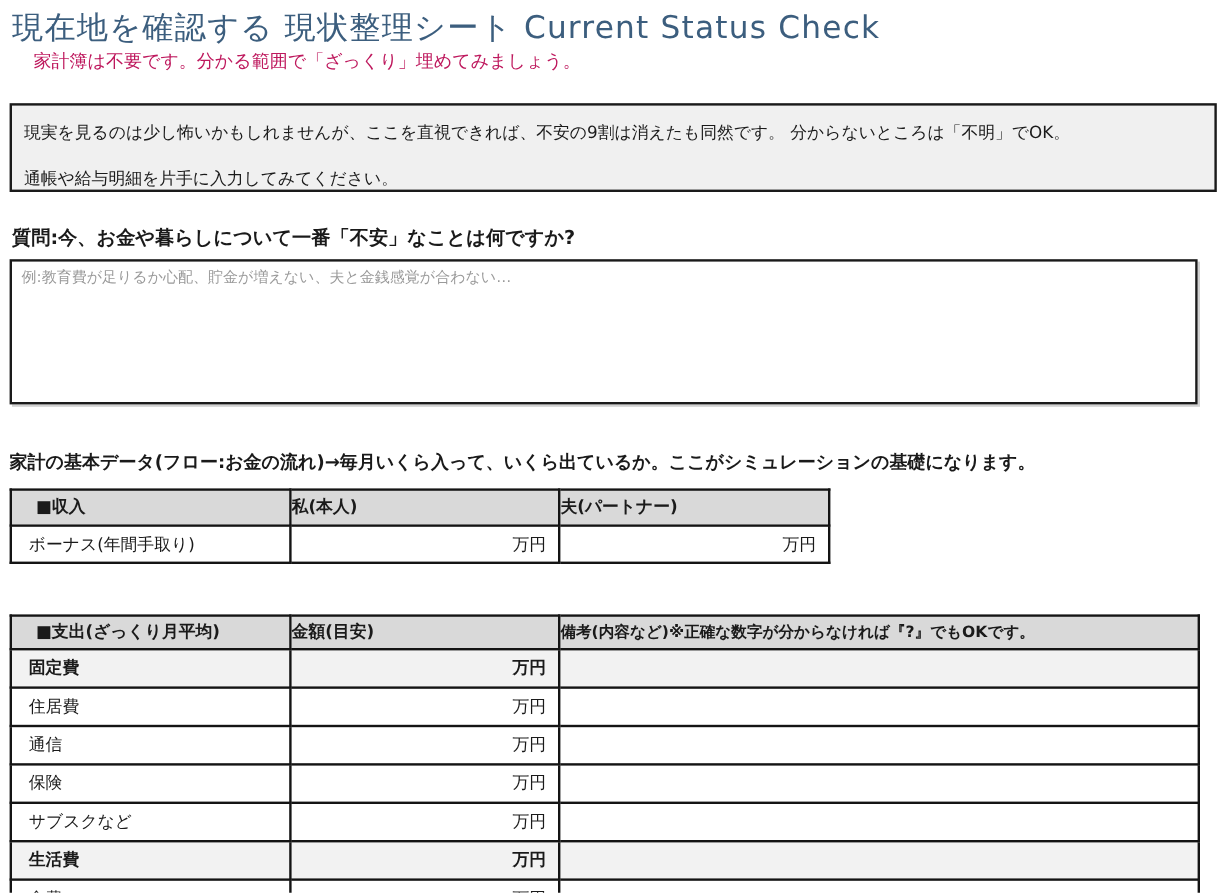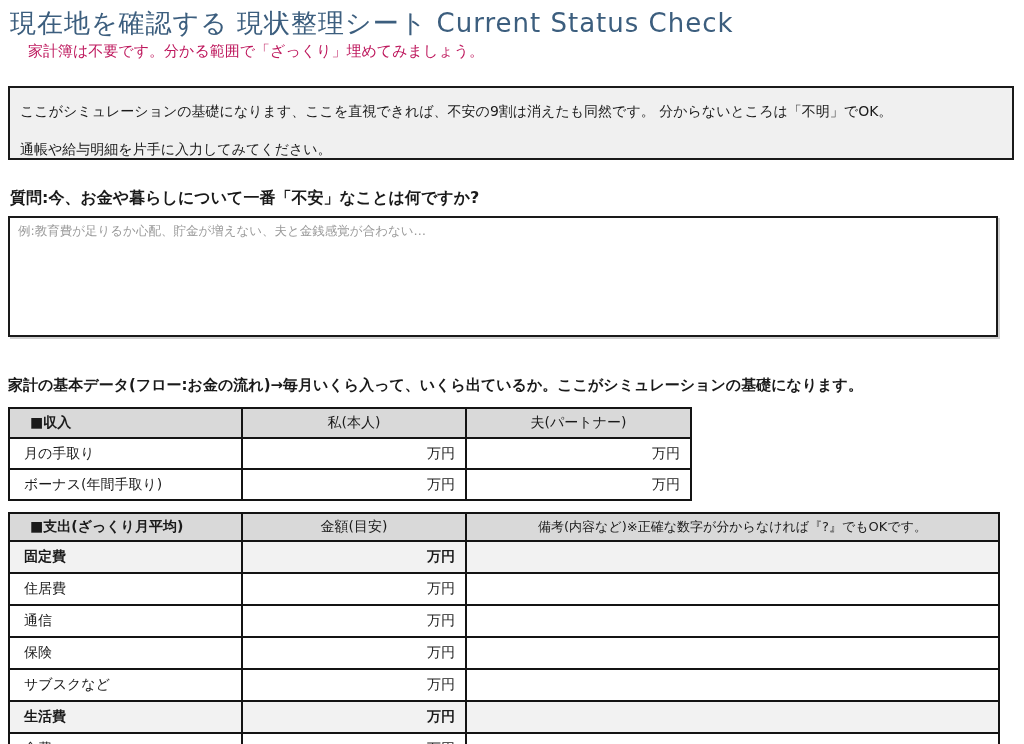--- a/index.html
+++ b/index.html
@@ -21,21 +21,21 @@
     border:2px solid #1a1a1a; background:#fff; resize:none;
     font-family:inherit; font-size:12.5px; color:#0f766e; padding:5px 8px;
     box-shadow:2px 2px 0 rgba(0,0,0,0.18); outline:none; }
   .answer-box::placeholder { color:#9a9a9a; opacity:1; }
 
   .section-heading { position:absolute; left:8px; top:376px; font-size:15px; font-weight:bold; white-space:nowrap; }
 
   table { border-collapse:collapse; table-layout:fixed; }
   td,th { border:2px solid #141414; font-size:14px; vertical-align:middle;
     overflow:hidden; white-space:nowrap; }
-  th { background:#d9d9d9; font-weight:normal; text-align:center; }
+  th { background:#d9d9d9; font-weight:bold; text-align:left; }
   .th-label { text-align:left; font-weight:bold; padding-left:20px; }
   td.label { text-align:left; padding-left:14px; }
   td.label.indent { }
   td.unit { text-align:right; padding-right:10px; }
   tr.subtotal td { background:#f2f2f2; font-weight:bold; }
   td.note { background:#fff; }
   tr.subtotal td.note { background:#f2f2f2; }
 
   .income-table { position:absolute; left:8px; top:407px; width:682px; }
   .income-table th { height:30px; }
@@ -48,46 +48,41 @@
 </style>
 </head>
 <body>
 
 <div class="page">
 
   <div class="title">現在地を確認する 現状整理シート Current Status Check</div>
   <div class="subtitle">家計簿は不要です。分かる範囲で「ざっくり」埋めてみましょう。</div>
 
   <div class="info-box">
-    <div>ここがシミュレーションの基礎になります、ここを直視できれば、不安の9割は消えたも同然です。 分からないところは「不明」でOK。</div>
+    <div>現実を見るのは少し怖いかもしれませんが、ここを直視できれば、不安の9割は消えたも同然です。 分からないところは「不明」でOK。</div>
     <div>通帳や給与明細を片手に入力してみてください。</div>
   </div>
 
   <div class="question">質問:今、お金や暮らしについて一番「不安」なことは何ですか?</div>
 
   <textarea class="answer-box" placeholder="例:教育費が足りるか心配、貯金が増えない、夫と金銭感覚が合わない…" style=""></textarea>
 
   <div class="section-heading">家計の基本データ(フロー:お金の流れ)→毎月いくら入って、いくら出ているか。ここがシミュレーションの基礎になります。</div>
 
   <table class="income-table">
     <colgroup>
         <col style="width:233px">
         <col style="width:224px">
         <col style="width:225px">
       </colgroup>
     <tbody>
         <tr>
       <th class="th-label">■収入</th>
       <th>私(本人)</th>
       <th>夫(パートナー)</th>
-    </tr>
-    <tr>
-      <td class="label">月の手取り</td>
-      <td class="unit">万円</td>
-      <td class="unit">万円</td>
     </tr>
     <tr>
       <td class="label">ボーナス(年間手取り)</td>
       <td class="unit">万円</td>
       <td class="unit">万円</td>
     </tr>
   </tbody>
     </table>
 
   <table class="expense-table">

